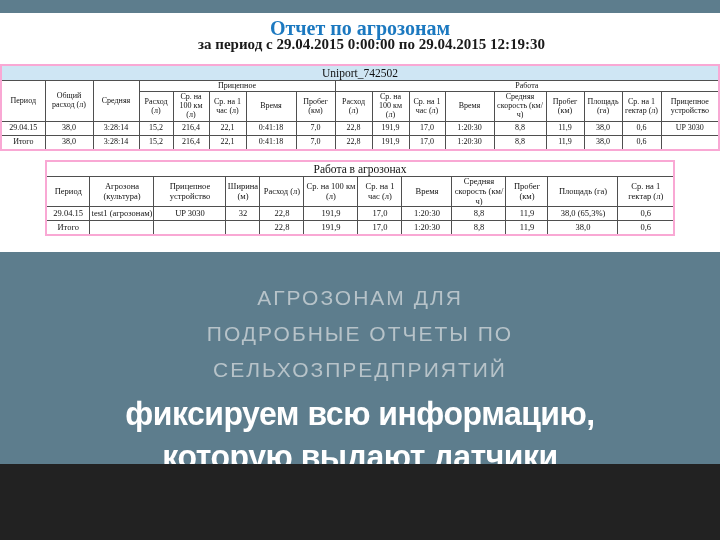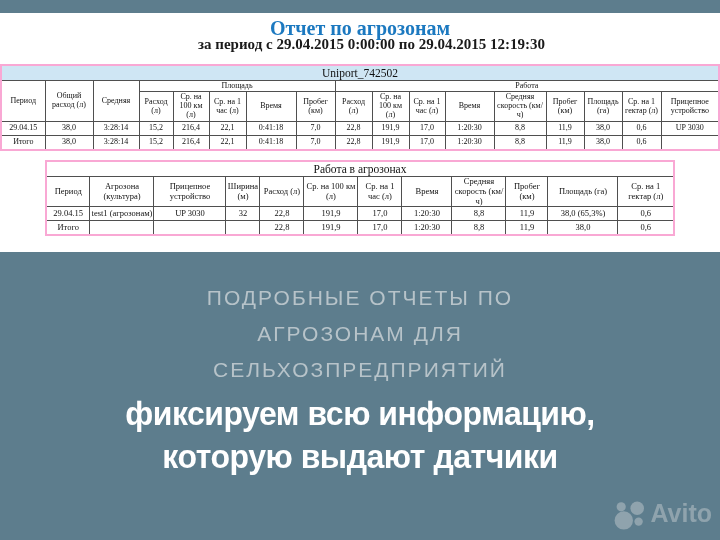--- a/index.html
+++ b/index.html
@@ -1,17 +1,17 @@
 <!DOCTYPE html>
 <html><head>
 <meta charset="utf-8">
 <style>
   html,body { margin:0; padding:0; background:#222; }
   .screen {
-    width:720px; height:540px; position:relative; overflow:hidden;
+    width:720px; height:464px; position:relative; overflow:hidden;
     background:#ffffff; font-family:"Liberation Serif", serif;
   }
   .topbar { height:13px; background:#5d7d8d; }
   .report { height:239px; background:#ffffff; }
   .report-title {
     padding-top:4px; text-align:center; color:#1c79c0;
     font-size:20px; line-height:22px; font-weight:bold;
   }
   .report-subtitle {
     text-align:center; font-size:15px; line-height:11px; font-weight:bold; color:#1a1a1a;margin-left:23px;
@@ -85,21 +85,21 @@
           <col style="width:58px">
       </colgroup>
       <thead>
           <tr class="title-row">
             <td colspan="17" class="ttl1">Uniport_742502</td>
           </tr>
           <tr class="grp-row">
             <th rowspan="2">Период</th>
             <th rowspan="2">Общий расход (л)</th>
             <th rowspan="2">Средняя</th>
-            <th colspan="5">Площадь</th>
+            <th colspan="5">Прицепное</th>
             <th colspan="9">Работа</th>
           </tr>
           <tr class="col-row">
             <th>Расход (л)</th>
             <th>Ср. на 100 км (л)</th>
             <th>Ср. на 1 час (л)</th>
             <th>Время</th>
             <th>Пробег (км)</th>
             <th>Расход (л)</th>
             <th>Ср. на 100 км (л)</th>
@@ -216,22 +216,22 @@
             <td>11,9</td>
             <td>38,0</td>
             <td>0,6</td>
           </tr>
         </tbody>
     </table>
   </div>
 
   <div class="banner">
     <div class="headline">
+      <div>АГРОЗОНАМ ДЛЯ</div>
       <div>ПОДРОБНЫЕ ОТЧЕТЫ ПО</div>
-      <div>АГРОЗОНАМ ДЛЯ</div>
       <div>СЕЛЬХОЗПРЕДПРИЯТИЙ</div>
     </div>
     <div class="statement">
       <div>фиксируем всю информацию,</div>
       <div>которую выдают датчики</div>
     </div>
 
     <div class="avito">
       <svg width="33" height="31" viewBox="0 0 33 31">
         <circle cx="7.2" cy="7.8" r="4.6" fill="#8fa3ad"></circle>

